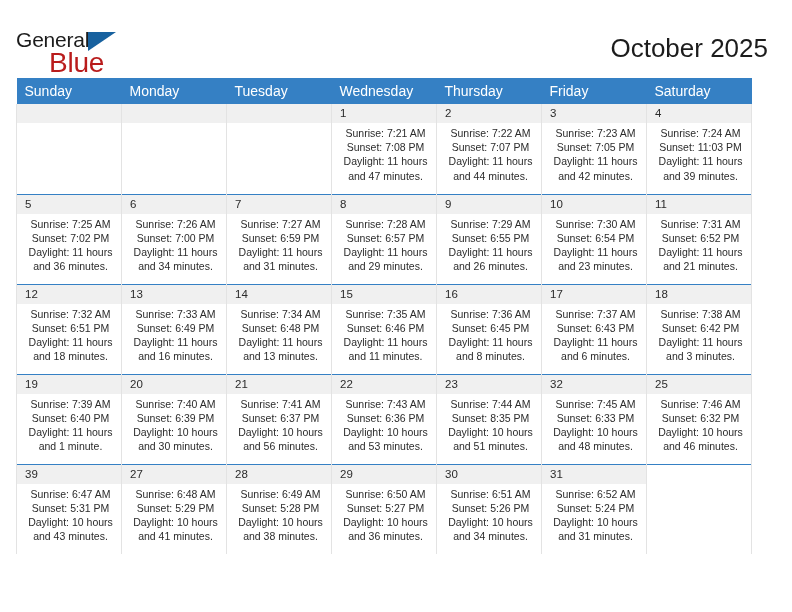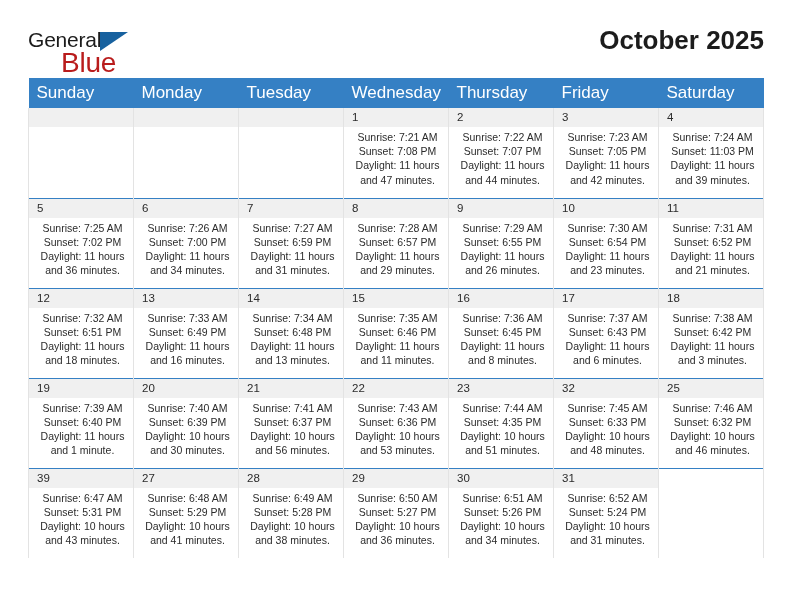--- a/index.html
+++ b/index.html
@@ -12,21 +12,21 @@
     background: #ffffff;
     font-family: "Liberation Sans", sans-serif;
     color: #2b2b2b;
     overflow: hidden;
   }
   .page {
     width: 792px;
     height: 612px;
     position: relative;
     box-sizing: border-box;
-    padding: 0 28px;
+    padding: 0 16px;
   }
 
   
   .header {
     display: flex;
     align-items: flex-start;
     justify-content: space-between;
     padding-top: 26px;
     height: 74px;
     box-sizing: border-box;
@@ -66,22 +66,22 @@
   }
 
   .title-block {
     text-align: right;
     flex: 0 0 auto;
   }
   .cal-title {
     font-size: 26px;
     color: #1c1c1c;
     line-height: 1.12;
-    font-weight: bold;
-    margin: 0;
+    font-weight: normal;
+    margin: 8px;
     white-space: nowrap;
   }
   .cal-subtitle {
     font-size: 14.5px;
     color: #1c1c1c;
     margin: 7px 0 0 0;
     line-height: 1.1;
     white-space: nowrap;
   }
 
@@ -89,21 +89,21 @@
   .calendar {
     width: 736px;
     border-collapse: collapse;
     table-layout: fixed;
     margin-top: 4px;
   }
   .calendar th {
     background: #3580c4;
     color: #ffffff;
     font-weight: normal;
-    font-size: 17px;
+    font-size: 14px;
     text-align: left;
     padding: 5px 0 5px 8px;
     height: 20px;
     box-sizing: border-box;
   }
   .calendar td {
     vertical-align: top;
     padding: 0;
     width: 105.14px;
     height: 90px;
@@ -444,21 +444,21 @@
                 <div>Daylight: 10 hours</div>
                 <div>and 53 minutes.</div>
               </div>
             </div>
           </td>
           <td>
             <div class="cell-inner">
               <span class="daynum">23</span>
               <div class="details">
                 <div>Sunrise: 7:44 AM</div>
-                <div>Sunset: 4:35 PM</div>
+                <div>Sunset: 8:35 PM</div>
                 <div>Daylight: 10 hours</div>
                 <div>and 51 minutes.</div>
               </div>
             </div>
           </td>
           <td>
             <div class="cell-inner">
               <span class="daynum">32</span>
               <div class="details">
                 <div>Sunrise: 7:45 AM</div>

